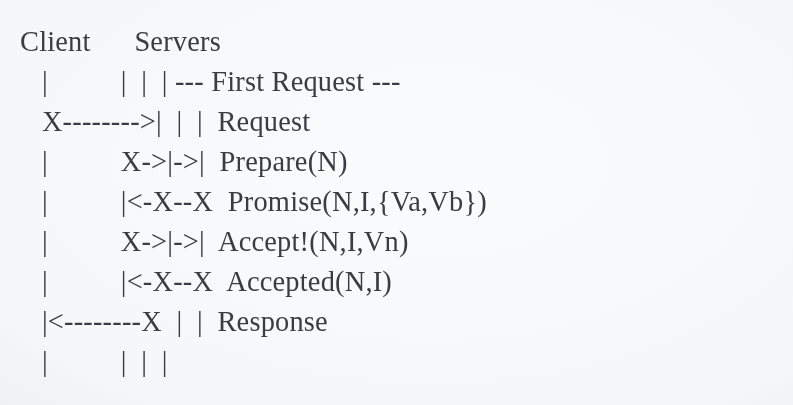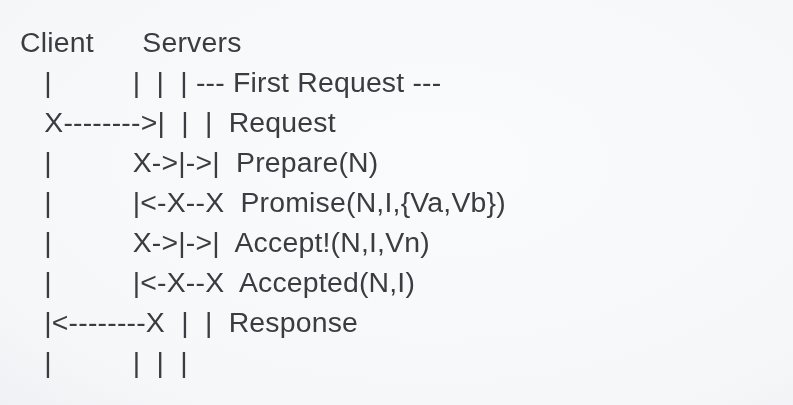--- a/index.html
+++ b/index.html
@@ -15,21 +15,21 @@
   .slide {
     width: 793px;
     height: 405px;
     box-sizing: border-box;
     background: radial-gradient(ellipse at 55% 40%, #fafbfd 0%, #f6f7f9 78%, #f0f1f4 100%);
     position: relative;
   }
   .ascii {
     margin: 0;
     padding: 22px 12px 0 20px;
-    font-family: Liberation Sans, sans-serif;
+    font-family: Liberation Serif, serif;
     font-size: 28.4px;
     line-height: 40px;
     font-weight: 500;
     color: #3b3c41;
     white-space: pre;
     letter-spacing: 0.2px;
   }
   .ascii .row {
     height: 40px;
     white-space: pre;

